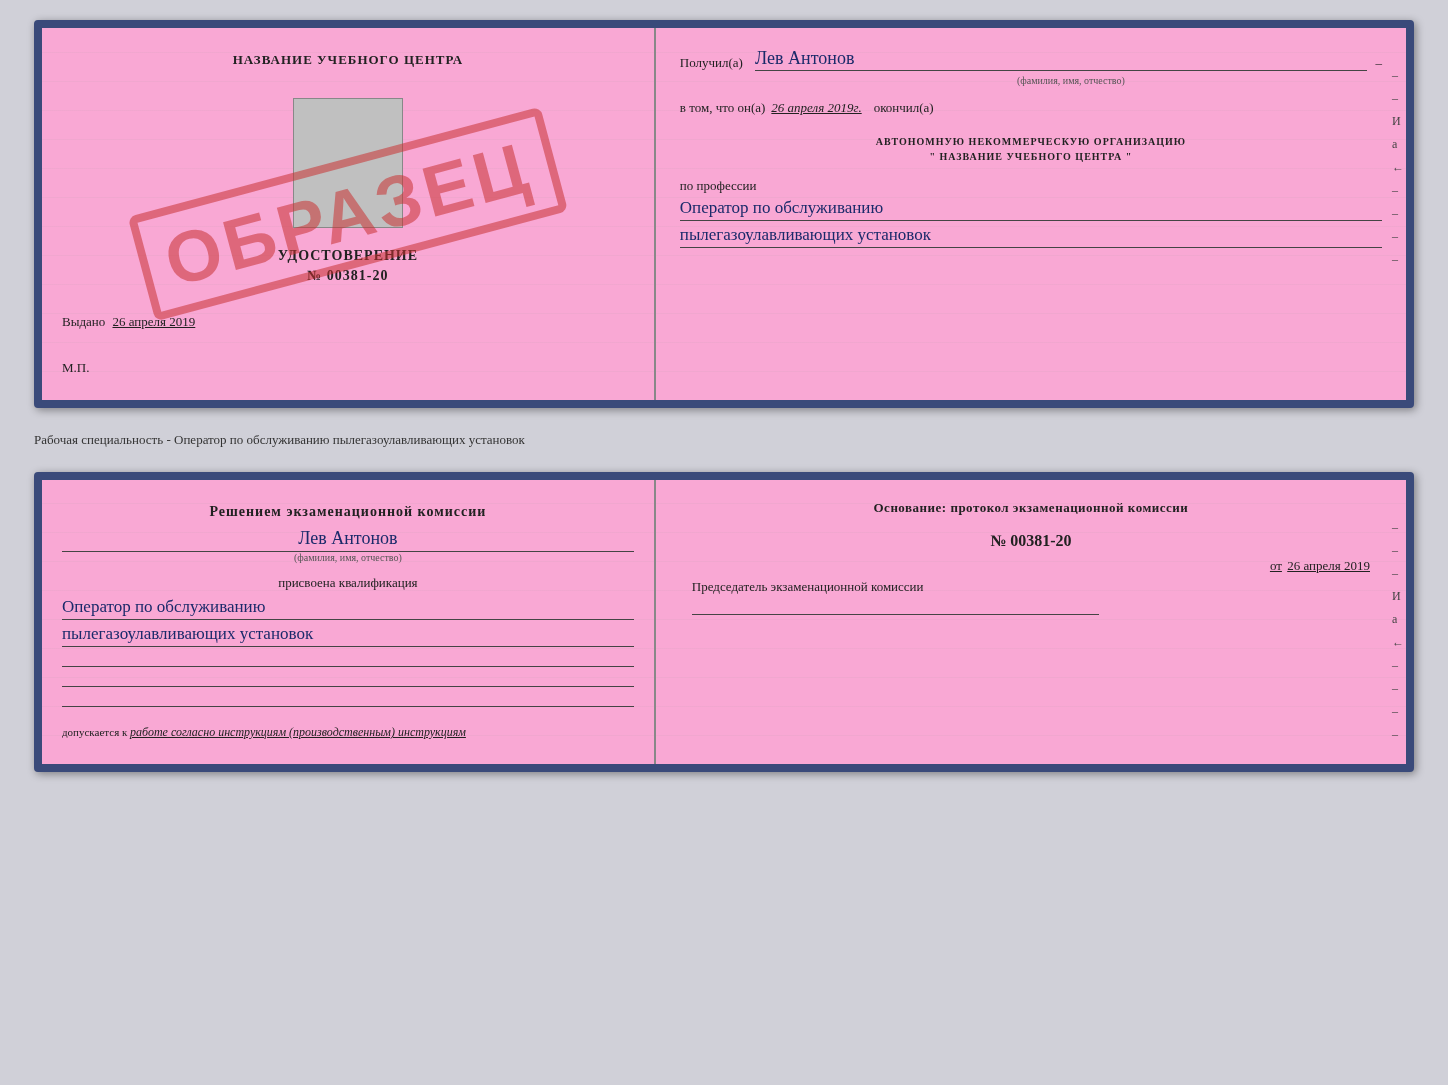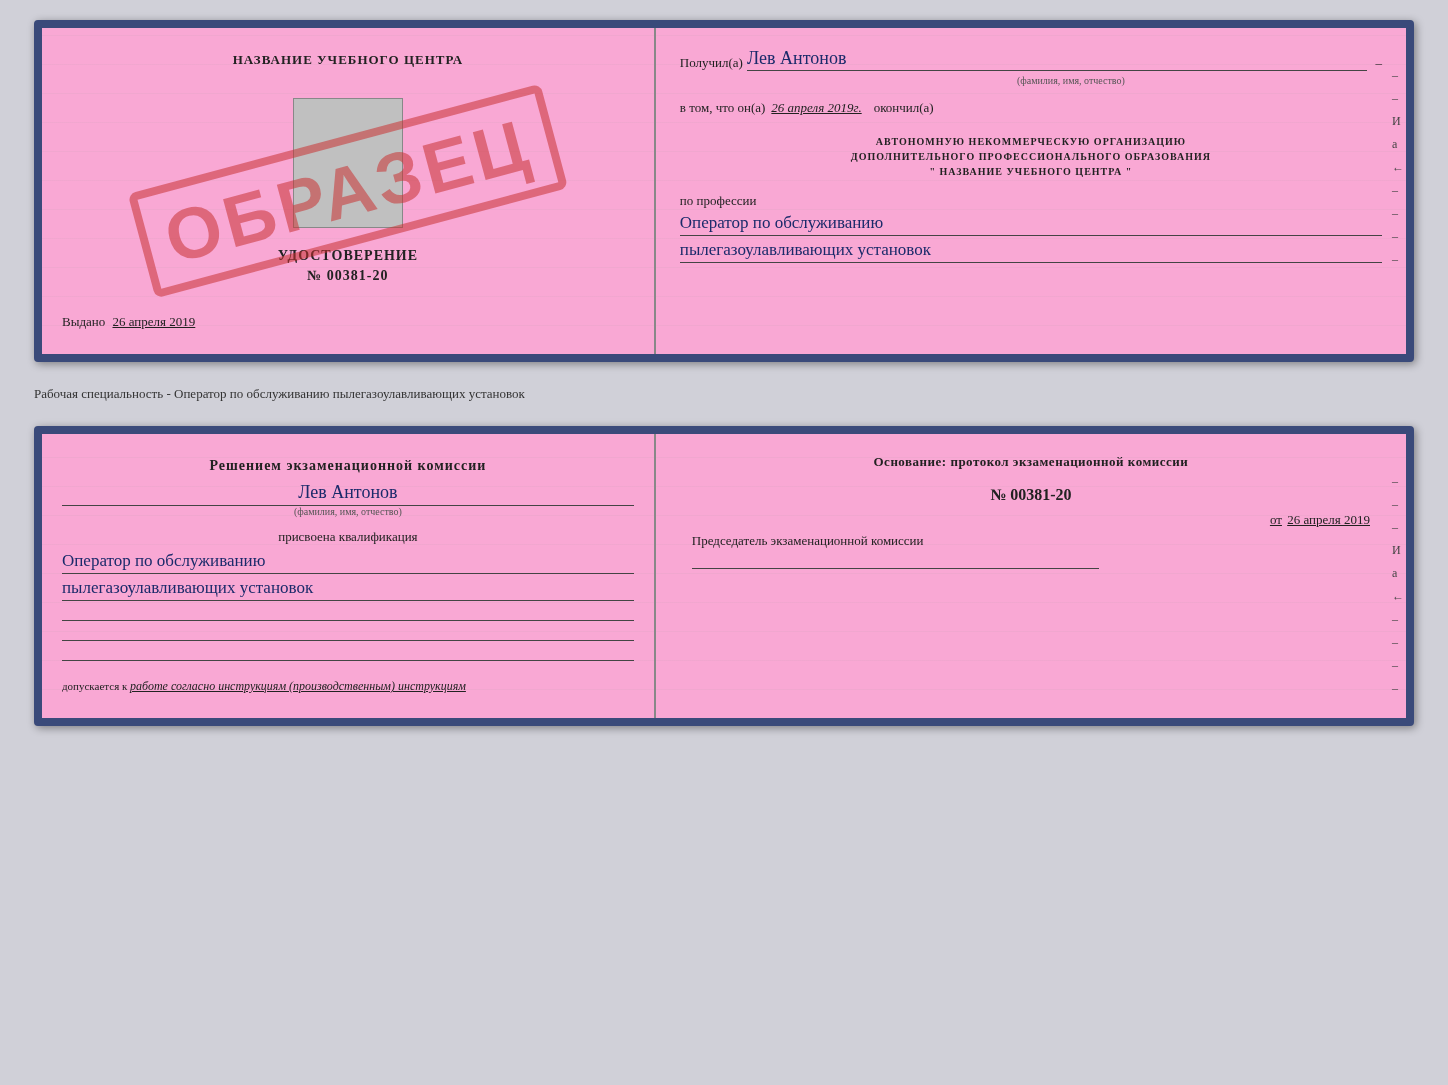--- a/index.html
+++ b/index.html
@@ -124,21 +124,21 @@
     .right-line {
       display: flex;
       align-items: flex-end;
       margin-bottom: 10px;
       font-size: 13px;
       color: #222;
     }
 
     .right-line .label {
       white-space: nowrap;
-      margin-right: 4px;
+      margin-right: 12px;
     }
 
     .right-line .handwritten {
       font-family: 'Comic Sans MS', cursive, 'Times New Roman';
       font-size: 16px;
       color: #1a2a6a;
       border-bottom: 1px solid #444;
       flex: 1;
       min-width: 120px;
       padding-bottom: 1px;
@@ -344,20 +344,21 @@
     <div class="photo-placeholder"></div>
 
     <div class="udostoverenie-title">УДОСТОВЕРЕНИЕ</div>
     <div class="udostoverenie-num">№ 00381-20</div>
 
     <div class="vydano-line">
       <span>Выдано</span>
       <span style="text-decoration:underline; margin-left:4px;">26 апреля 2019</span>
     </div>
 
+    <div class="mp-line">М.П.</div>
 
     <div class="obrazec-stamp">ОБРАЗЕЦ</div>
   </div>
 
   <div class="doc-right">
 
     <div class="right-line" style="margin-bottom:4px;">
       <span class="label">Получил(а)</span>
       <span class="handwritten" style="font-family:'Comic Sans MS',cursive; font-size:18px; color:#1a2a6a; border-bottom:1px solid #444; padding-bottom:1px; margin-right:8px;">Лев Антонов</span>
       <span style="font-size:13px; color:#222;">–</span>
@@ -365,21 +366,20 @@
     <div style="text-align:center; font-size:10px; color:#555; margin-bottom:14px; margin-left:80px;">(фамилия, имя, отчество)</div>
 
     <div class="right-line" style="margin-bottom:18px;">
       <span class="label" style="margin-right:6px;">в том, что он(а)</span>
       <span class="date-underlined" style="font-style:italic; font-size:13px; color:#222; margin-right:12px;">26 апреля 2019г.</span>
       <span style="font-size:13px; color:#222;">окончил(а)</span>
     </div>
 
     <div class="block-title-center">
       <div>АВТОНОМНУЮ НЕКОММЕРЧЕСКУЮ ОРГАНИЗАЦИЮ</div>
-      <div>ДОПОЛНИТЕЛЬНОГО ПРОФЕССИОНАЛЬНОГО ОБРАЗОВАНИЯ</div>
       <div>" НАЗВАНИЕ УЧЕБНОГО ЦЕНТРА "</div>
     </div>
 
     <div class="profession-label">по профессии</div>
     <span class="profession-handwritten">Оператор по обслуживанию</span>
     <span class="profession-handwritten">пылегазоулавливающих установок</span>
 
     <div class="right-side-marks">
       <span>–</span>
       <span>–</span>

